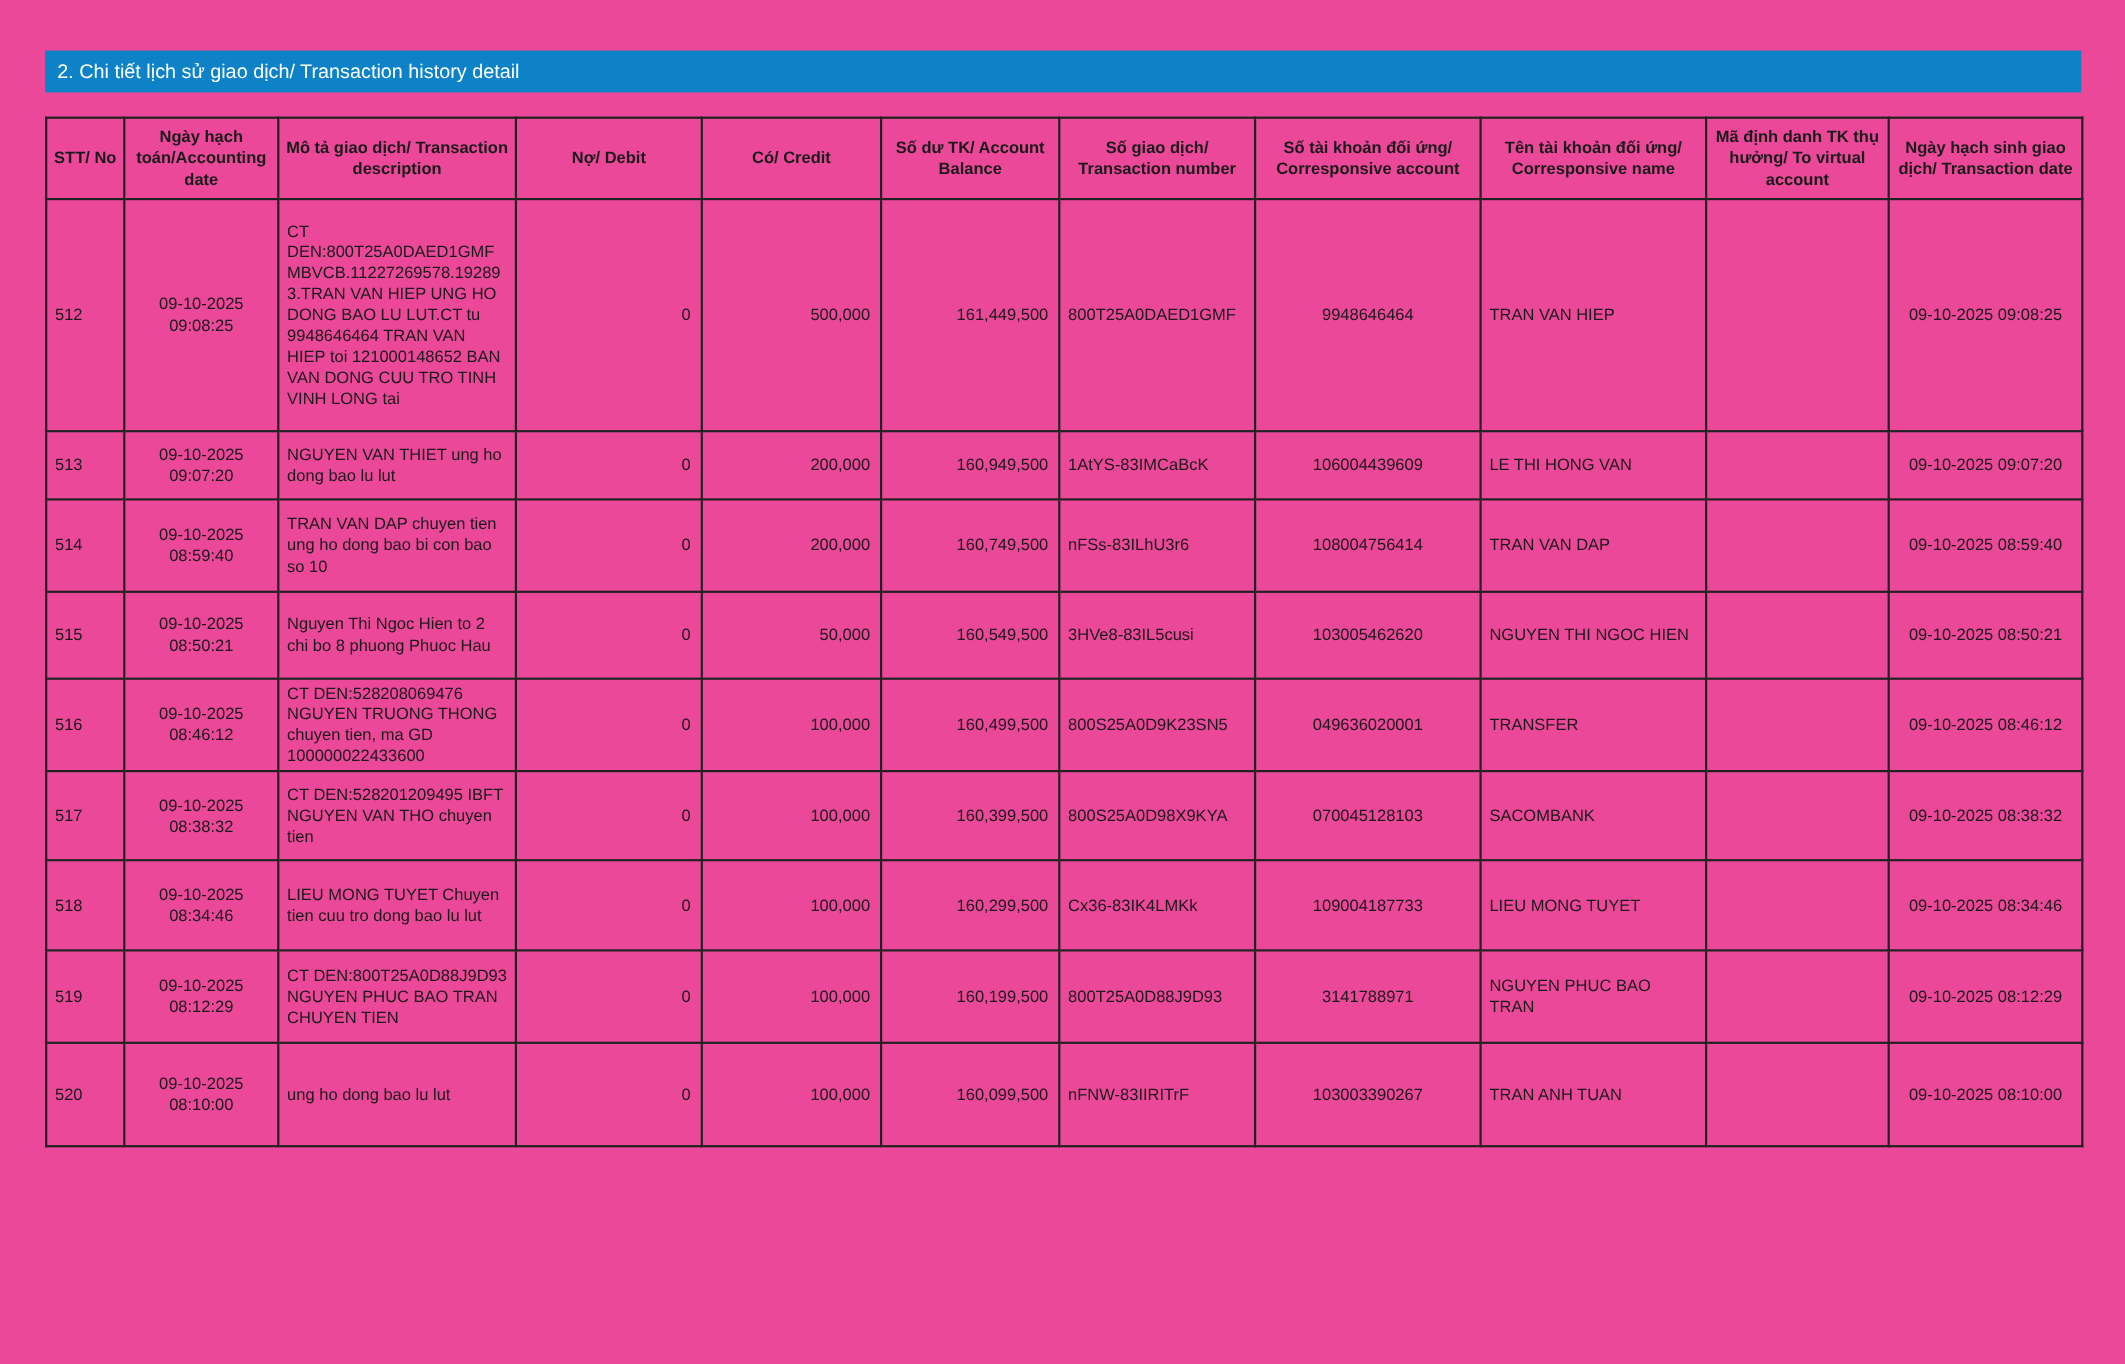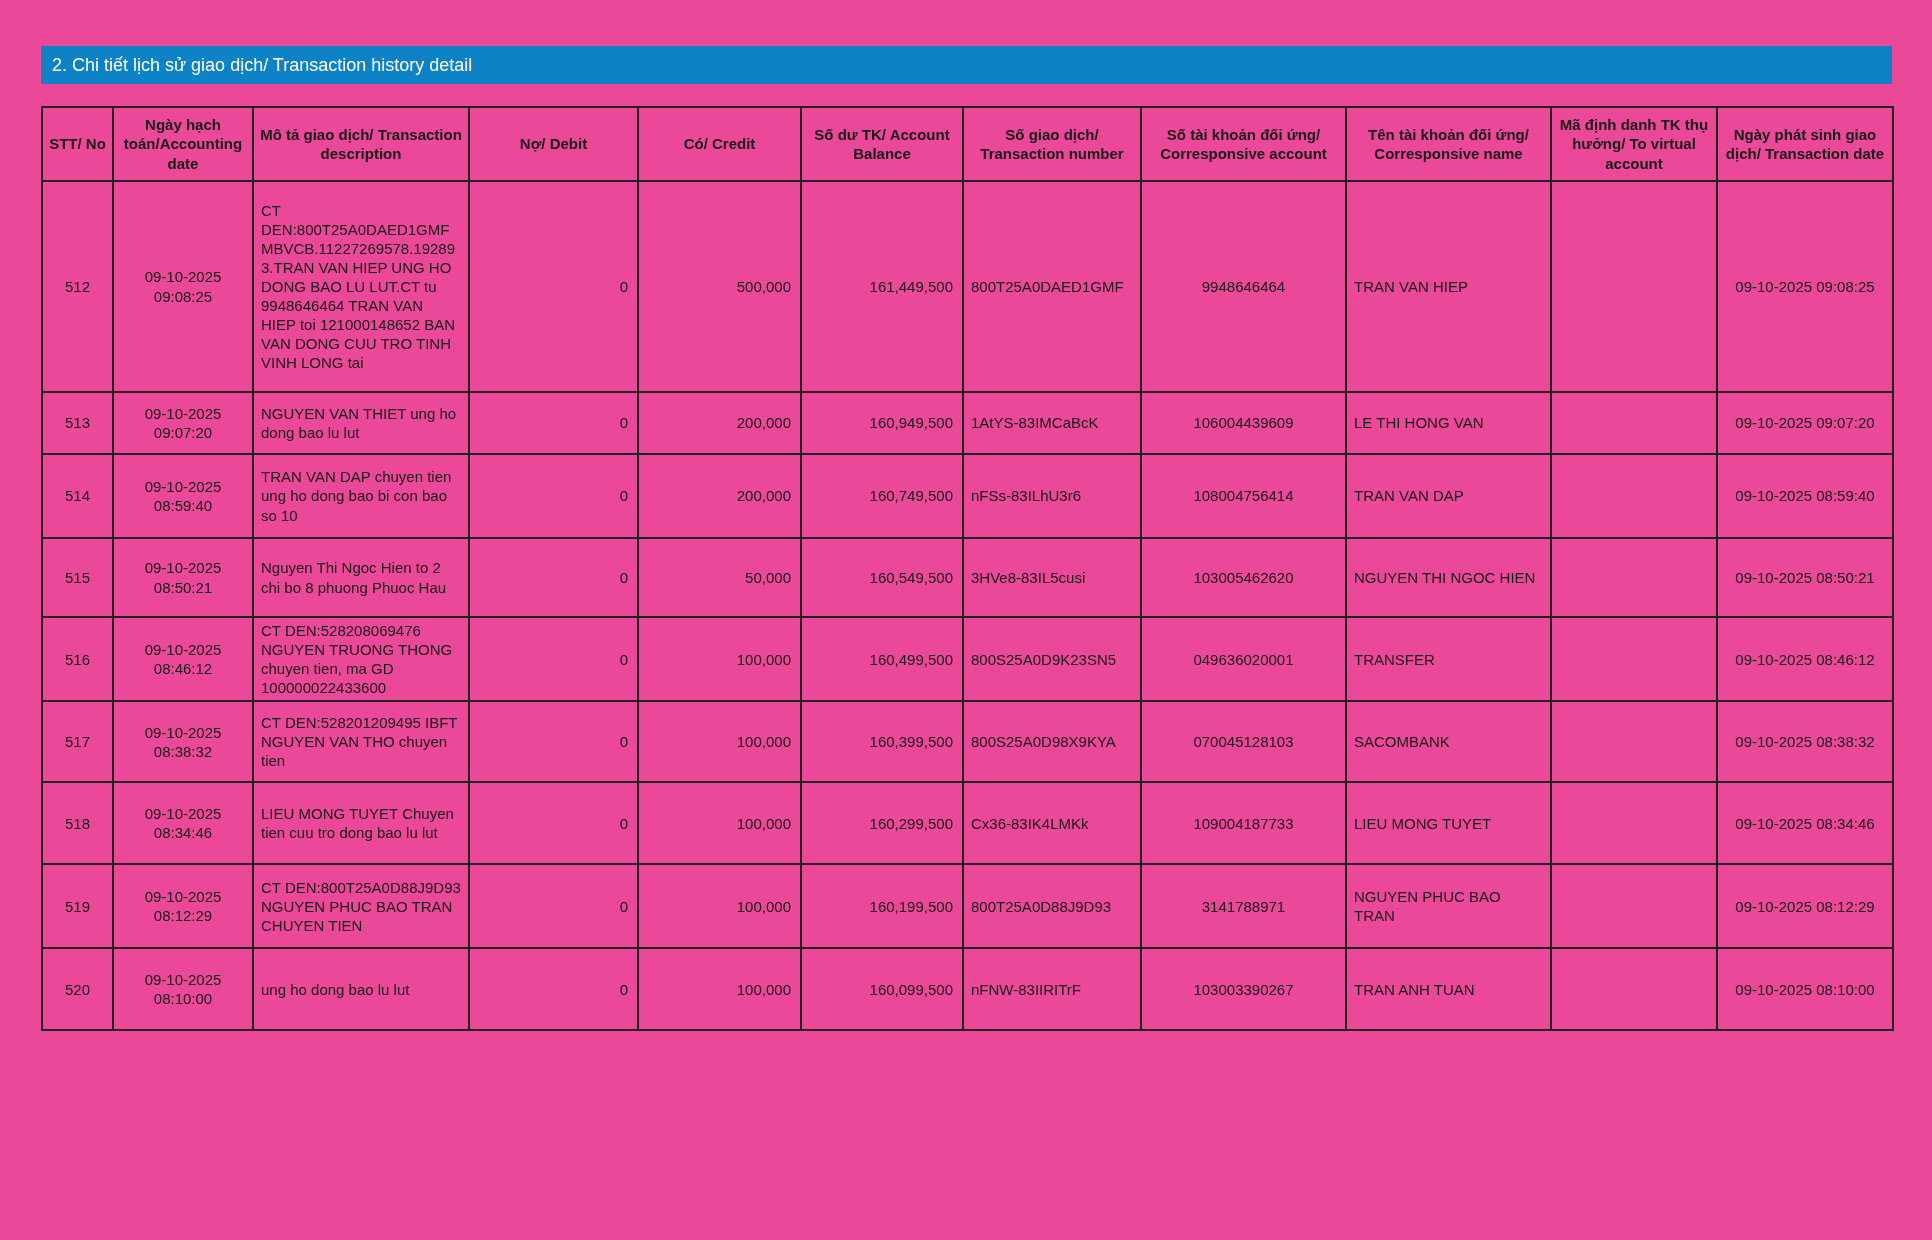--- a/index.html
+++ b/index.html
@@ -51,21 +51,21 @@
     font-weight: bold;
     text-align: center;
     vertical-align: middle;
     padding: 4px 5px;
     height: 74px;
   }
   table.tx td {
     vertical-align: middle;
     padding: 3px 7px;
   }
-  .c-no       { text-align: center; }
+  .c-no       { text-align: left; }
   .c-accdate  { text-align: center; }
   .c-desc     { text-align: left; border-radius: 15px; }
   .c-debit, .c-credit, .c-balance { text-align: right; padding-right: 9px !important; }
   .c-transno  { text-align: left; }
   .c-acct     { text-align: center; }
   .c-name     { }
   .c-virtual  { text-align: center; }
   .c-txdate   { text-align: center; }
 </style>
 </head>
@@ -94,21 +94,21 @@
         <th>STT/ No</th>
         <th>Ngày hạch toán/Accounting date</th>
         <th>Mô tả giao dịch/ Transaction description</th>
         <th>Nợ/ Debit</th>
         <th>Có/ Credit</th>
         <th>Số dư TK/ Account Balance</th>
         <th>Số giao dịch/ Transaction number</th>
         <th>Số tài khoản đối ứng/ Corresponsive account</th>
         <th>Tên tài khoản đối ứng/ Corresponsive name</th>
         <th>Mã định danh TK thụ hưởng/ To virtual account</th>
-        <th>Ngày phát sinh giao dịch/ Transaction date</th>
+        <th>Ngày hạch sinh giao dịch/ Transaction date</th>
       </tr>
     </thead>
     <tbody id="tx-body">
     <tr style="height: 211px;">
       <td class="c-no">512</td>
       <td class="c-accdate">09-10-2025 09:08:25</td>
       <td class="c-desc">CT DEN:800T25A0DAED1GMF MBVCB.11227269578.192893.TRAN VAN HIEP UNG HO DONG BAO LU LUT.CT tu 9948646464 TRAN VAN HIEP toi 121000148652 BAN VAN DONG CUU TRO TINH VINH LONG tai</td>
       <td class="c-debit">0</td>
       <td class="c-credit">500,000</td>
       <td class="c-balance">161,449,500</td>
@@ -210,21 +210,21 @@
       <td class="c-debit">0</td>
       <td class="c-credit">100,000</td>
       <td class="c-balance">160,199,500</td>
       <td class="c-transno">800T25A0D88J9D93</td>
       <td class="c-acct">3141788971</td>
       <td class="c-name">NGUYEN PHUC BAO TRAN</td>
       <td class="c-virtual"></td>
       <td class="c-txdate">09-10-2025 08:12:29</td>
     </tr>
 
-    <tr style="height: 82px; padding-left: 11px;">
+    <tr style="height: 94px; padding-left: 11px;">
       <td class="c-no">520</td>
       <td class="c-accdate">09-10-2025 08:10:00</td>
       <td class="c-desc">ung ho dong bao lu lut</td>
       <td class="c-debit">0</td>
       <td class="c-credit">100,000</td>
       <td class="c-balance">160,099,500</td>
       <td class="c-transno">nFNW-83IIRITrF</td>
       <td class="c-acct">103003390267</td>
       <td class="c-name">TRAN ANH TUAN</td>
       <td class="c-virtual"></td>

